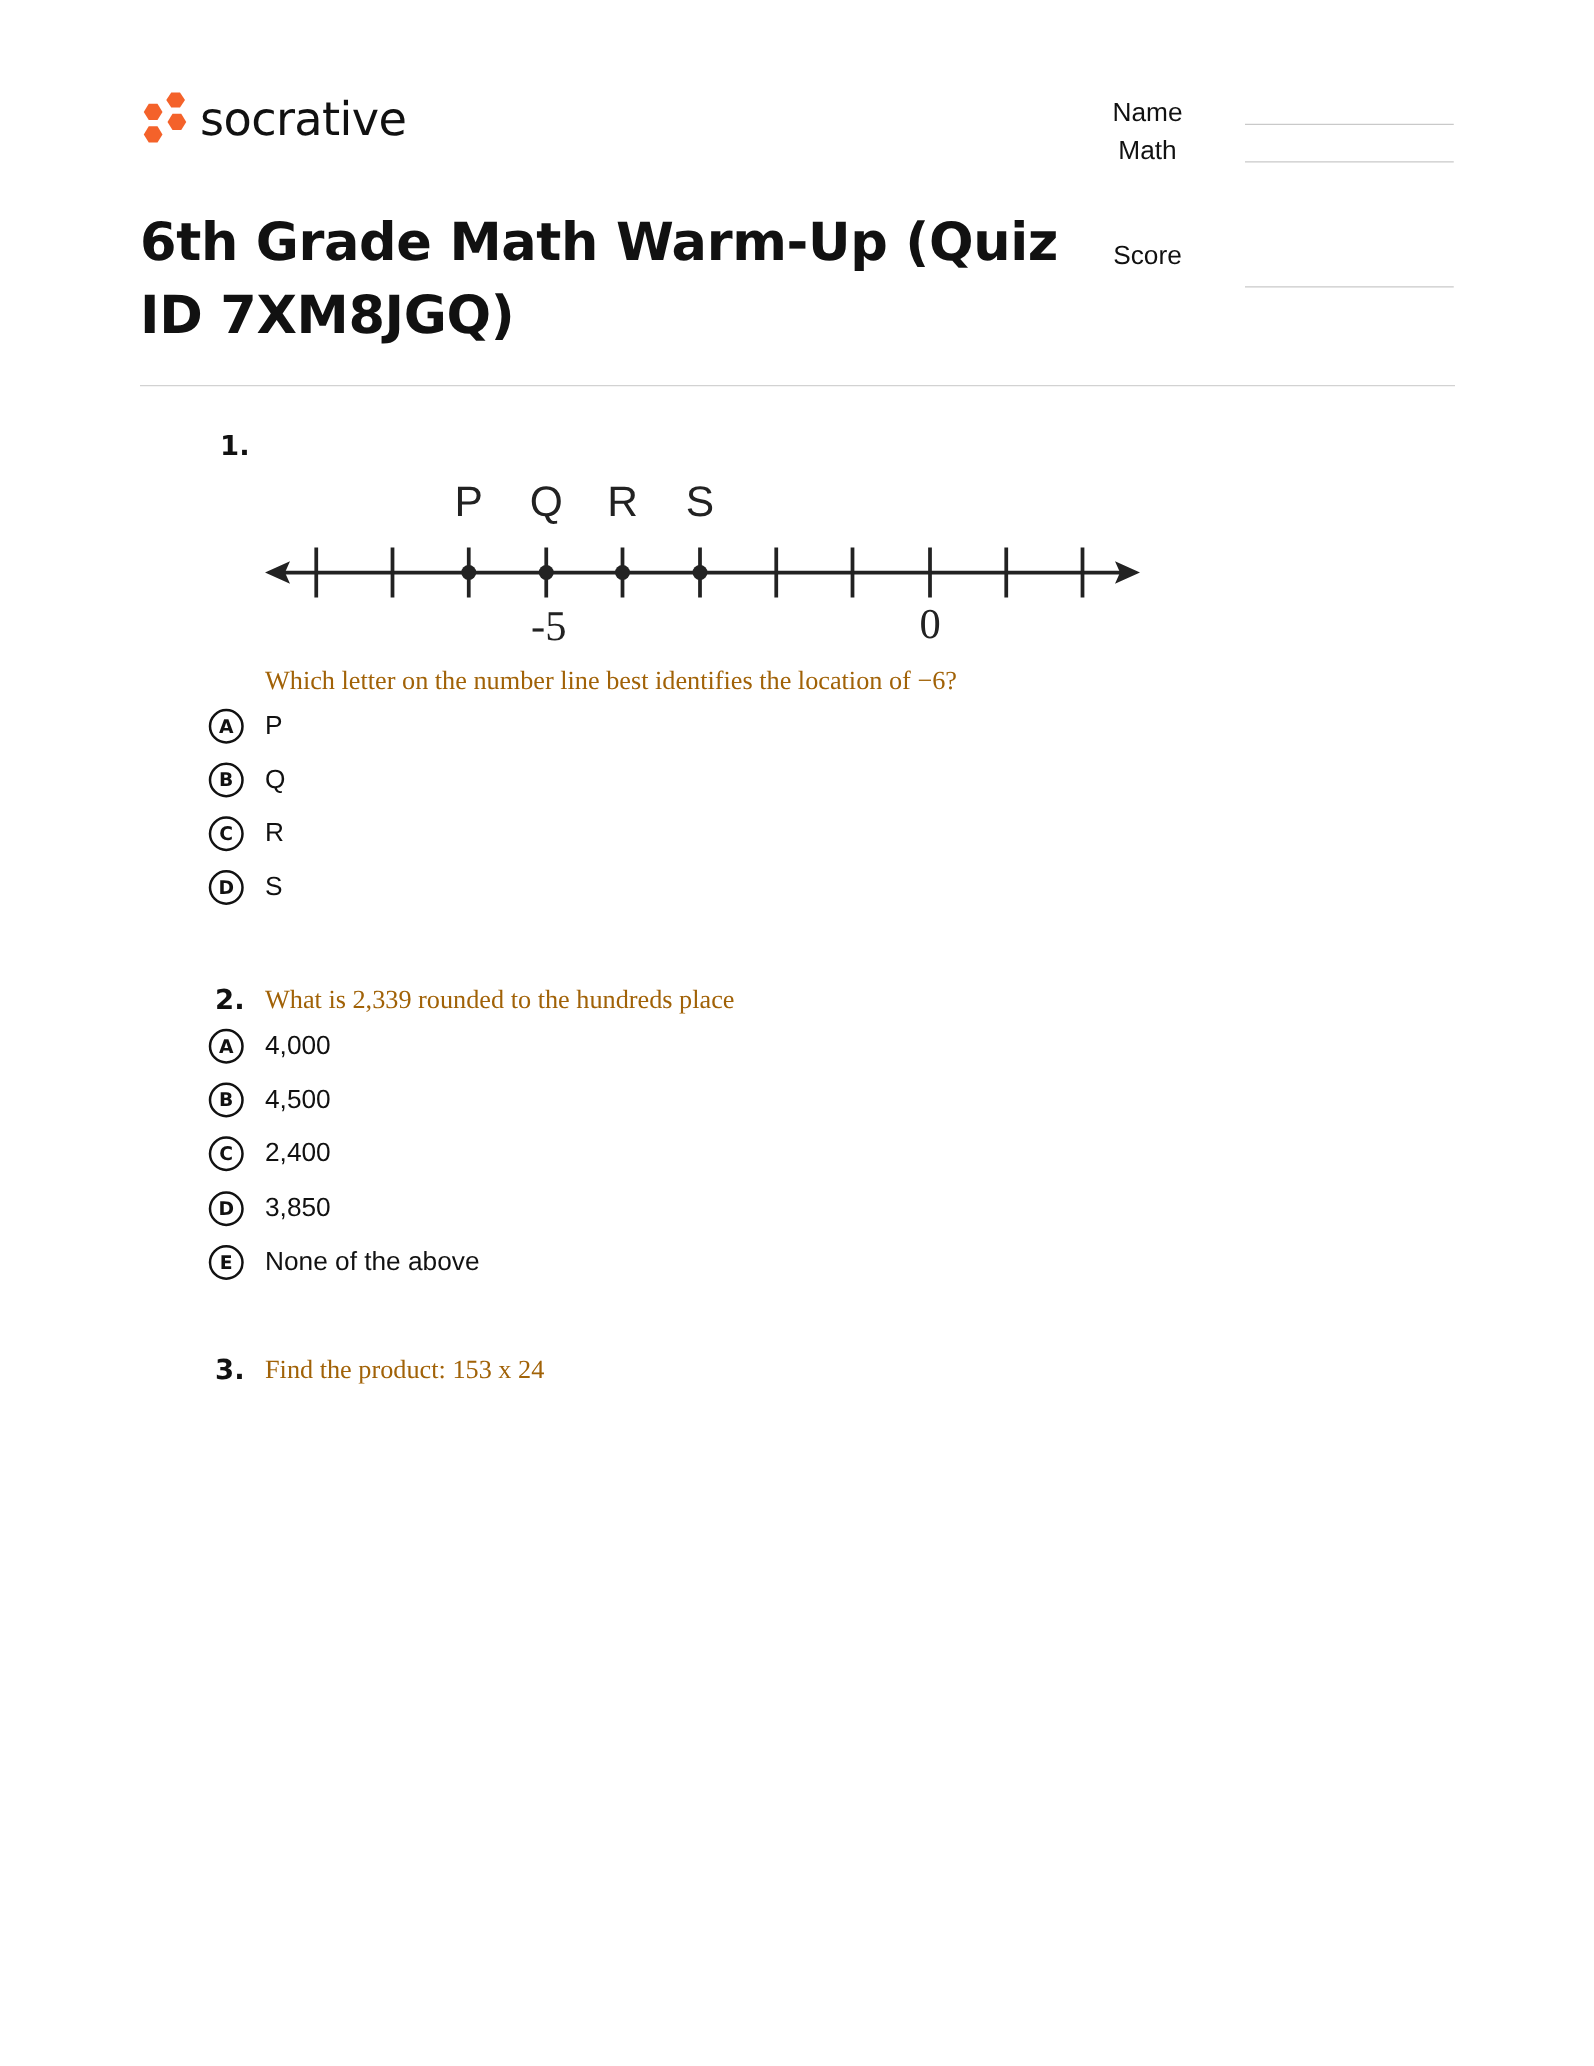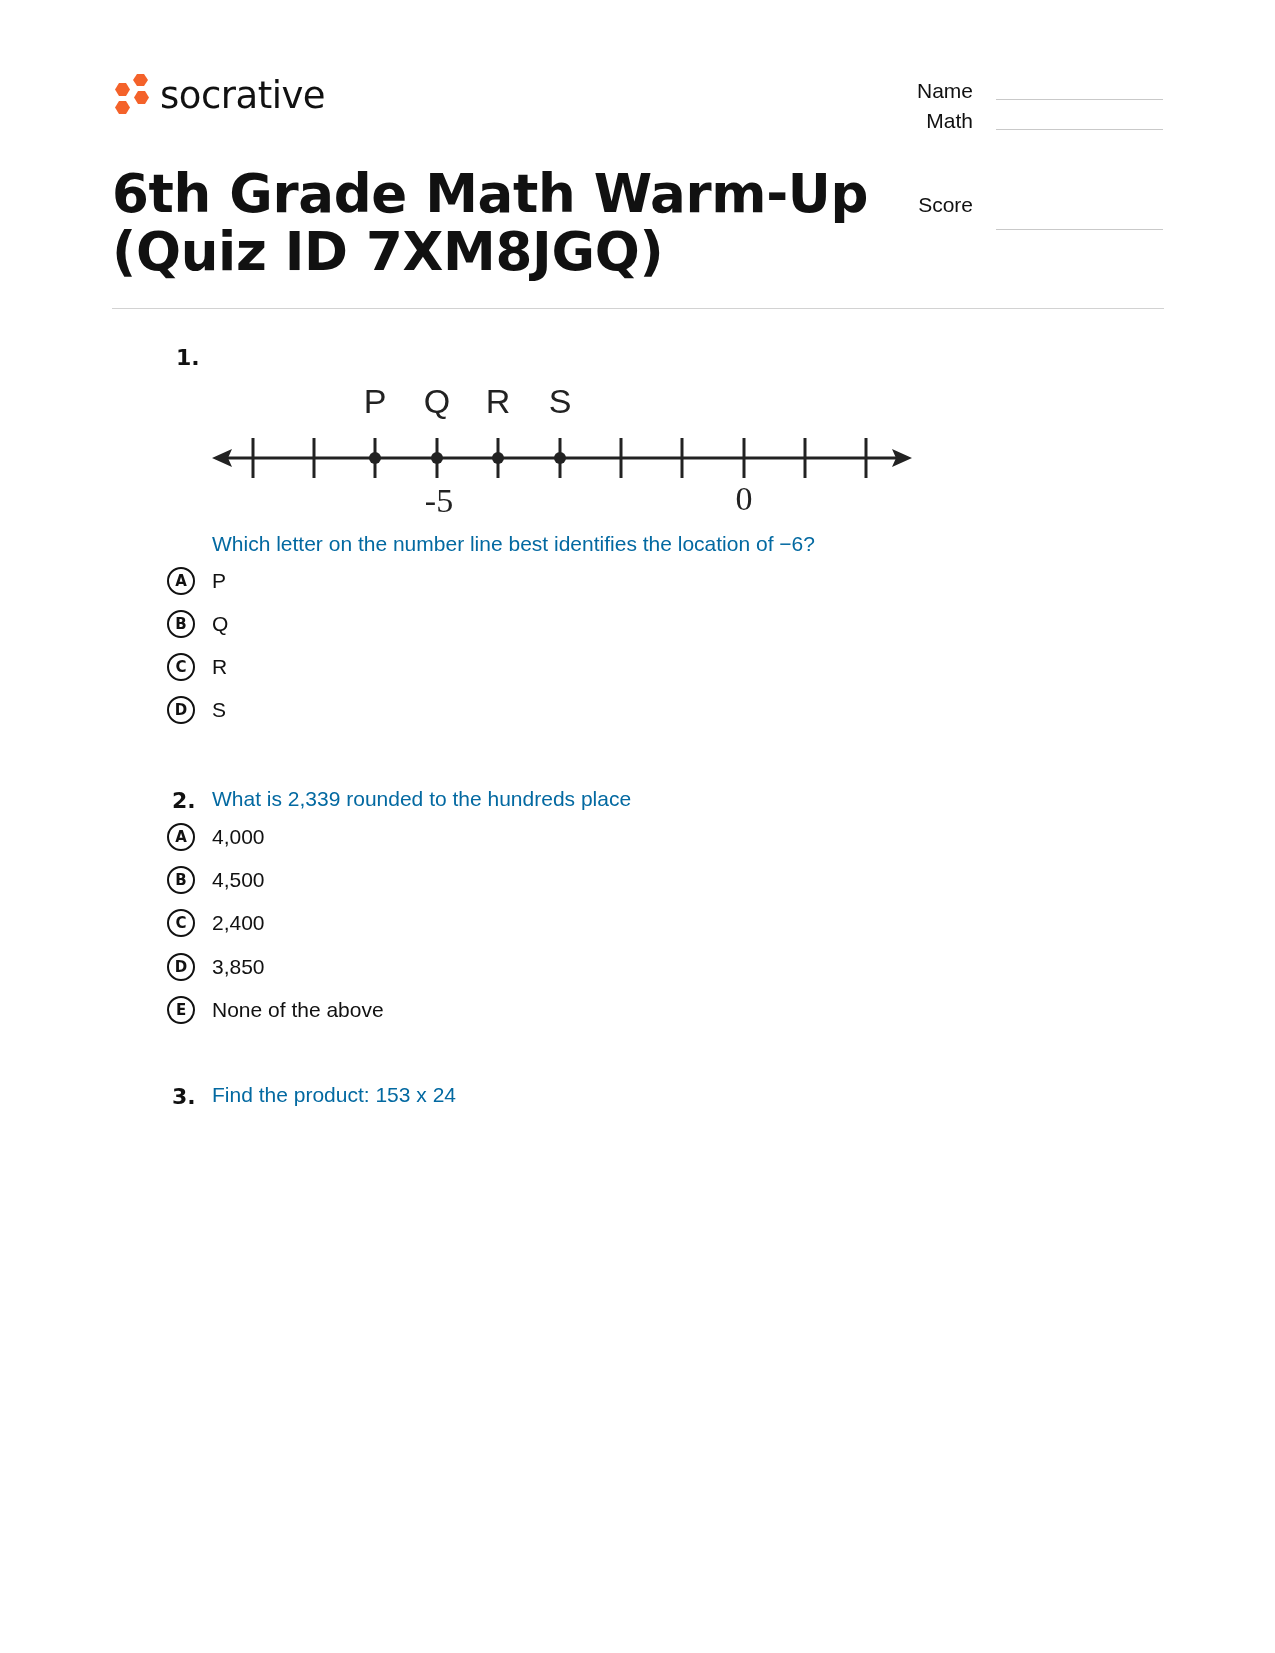--- a/index.html
+++ b/index.html
@@ -8,32 +8,32 @@
     .abs { position: absolute; }
 
     
     .logo { left: 110px; top: 72px; width: 230px; height: 52px; }
     .logo svg { position: absolute; left: 0; top: 0; }
     .logo-text { position: absolute; left: 50px; top: 2px; font-family: "DejaVu Sans", sans-serif;
                  font-weight: normal; font-size: 37px; letter-spacing: -0.5px; color: #111; }
 
     
     .field-label { font-family: "Liberation Sans", sans-serif; font-size: 21px; color: #111;
-                   text-align: right; width: 110px; }
+                   text-align: center; width: 110px; }
     .field-line { height: 0; border-top: 1.6px solid #c9c9c9; width: 167px; }
 
     
     .title { left: 112px; top: 165px; width: 780px; font-family: "DejaVu Sans", sans-serif;
-             font-weight: bold; font-size: 53px; line-height: 58px; color: #111; letter-spacing: -0.3px; }
+             font-weight: bold; font-size: 42px; line-height: 58px; color: #111; letter-spacing: -0.3px; }
 
     .divider { left: 112px; top: 308px; width: 1052px; height: 0; border-top: 1.6px solid #d2d2d2; }
 
     
     .qnum { font-family: "DejaVu Sans", sans-serif; font-weight: bold; font-size: 22px; color: #111; }
-    .qtext { font-family: Liberation Sans, sans-serif; font-size: 21px; color: #0369a1; white-space: nowrap; }
+    .qtext { font-family: Liberation Serif, serif; font-size: 21px; color: #a16207; white-space: nowrap; }
     .opt { height: 34px; }
     .opt .circle { position: absolute; left: 0; top: 0; width: 28px; height: 28px; border: 2px solid #111;
                    border-radius: 50%; box-sizing: border-box; text-align: center;
                    font-family: "DejaVu Sans", sans-serif; font-weight: bold; font-size: 15px; line-height: 25px; }
     .opt .otext { position: absolute; left: 45px; top: 0px; font-family: "Liberation Sans", sans-serif;
                   font-size: 21px; line-height: 28px; white-space: nowrap; }
 
     .numberline { left: 212px; top: 375px; width: 700px; height: 150px; }
   </style>
 </head>

